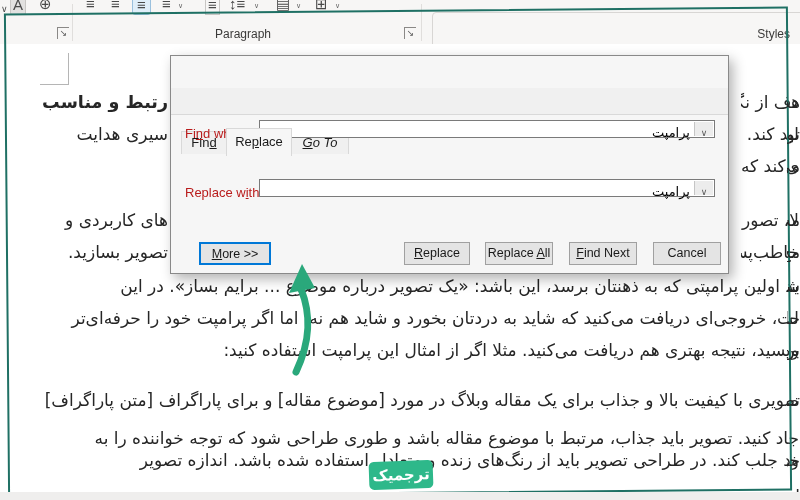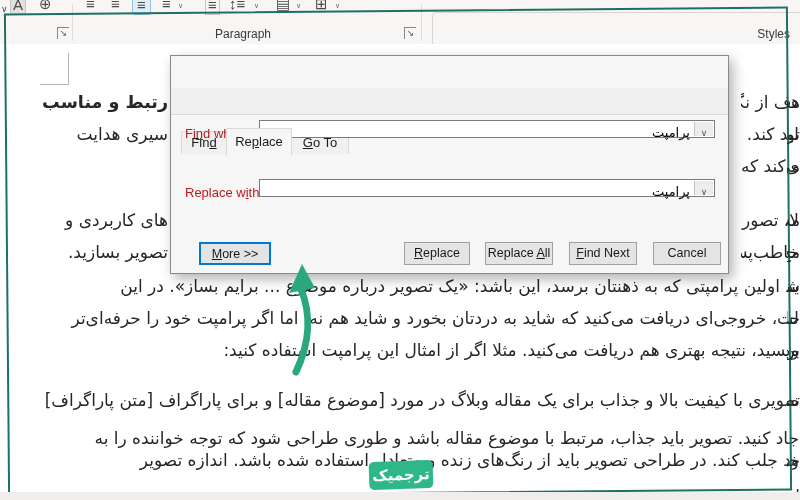--- a/index.html
+++ b/index.html
@@ -144,21 +144,21 @@
       <span class="edge-frag doc-text" style="top: 450px;">خو</span>
     </div>
 
   <div class="annot-frame"></div>
 
   <div class="dialog">
 
     <div class="tabstrip">
       <div class="tab" style="left:10px;width:44px;"><span>Fin</span><span class="accel">d</span><span></span></div>
       <div class="tab active" style="left:55px;width:64px;"><span>Re</span><span class="accel">p</span><span>lace</span></div>
-      <div class="tab" style="left:120px;width:56px;"><span></span><span class="accel">G</span><span>o To</span></div>
+      <div class="tab" style="left:120px;width:56px;font-style:italic;"><span></span><span class="accel">G</span><span>o To</span></div>
     </div>
 
     <span class="dlg-label" style="left:14px;top:70px;"><span>Fi</span><span class="accel">n</span><span>d what:</span></span>
     <div class="combo" style="left:88px;top:64px;">
       <span class="combo-value">پرامپت</span>
       <div class="combo-btn"><span>∨</span></div>
     </div>
 
     <span class="dlg-label" style="left:14px;top:129px;"><span>Replace w</span><span class="accel">i</span><span>th:</span></span>
     <div class="combo" style="left:88px;top:123px;">

